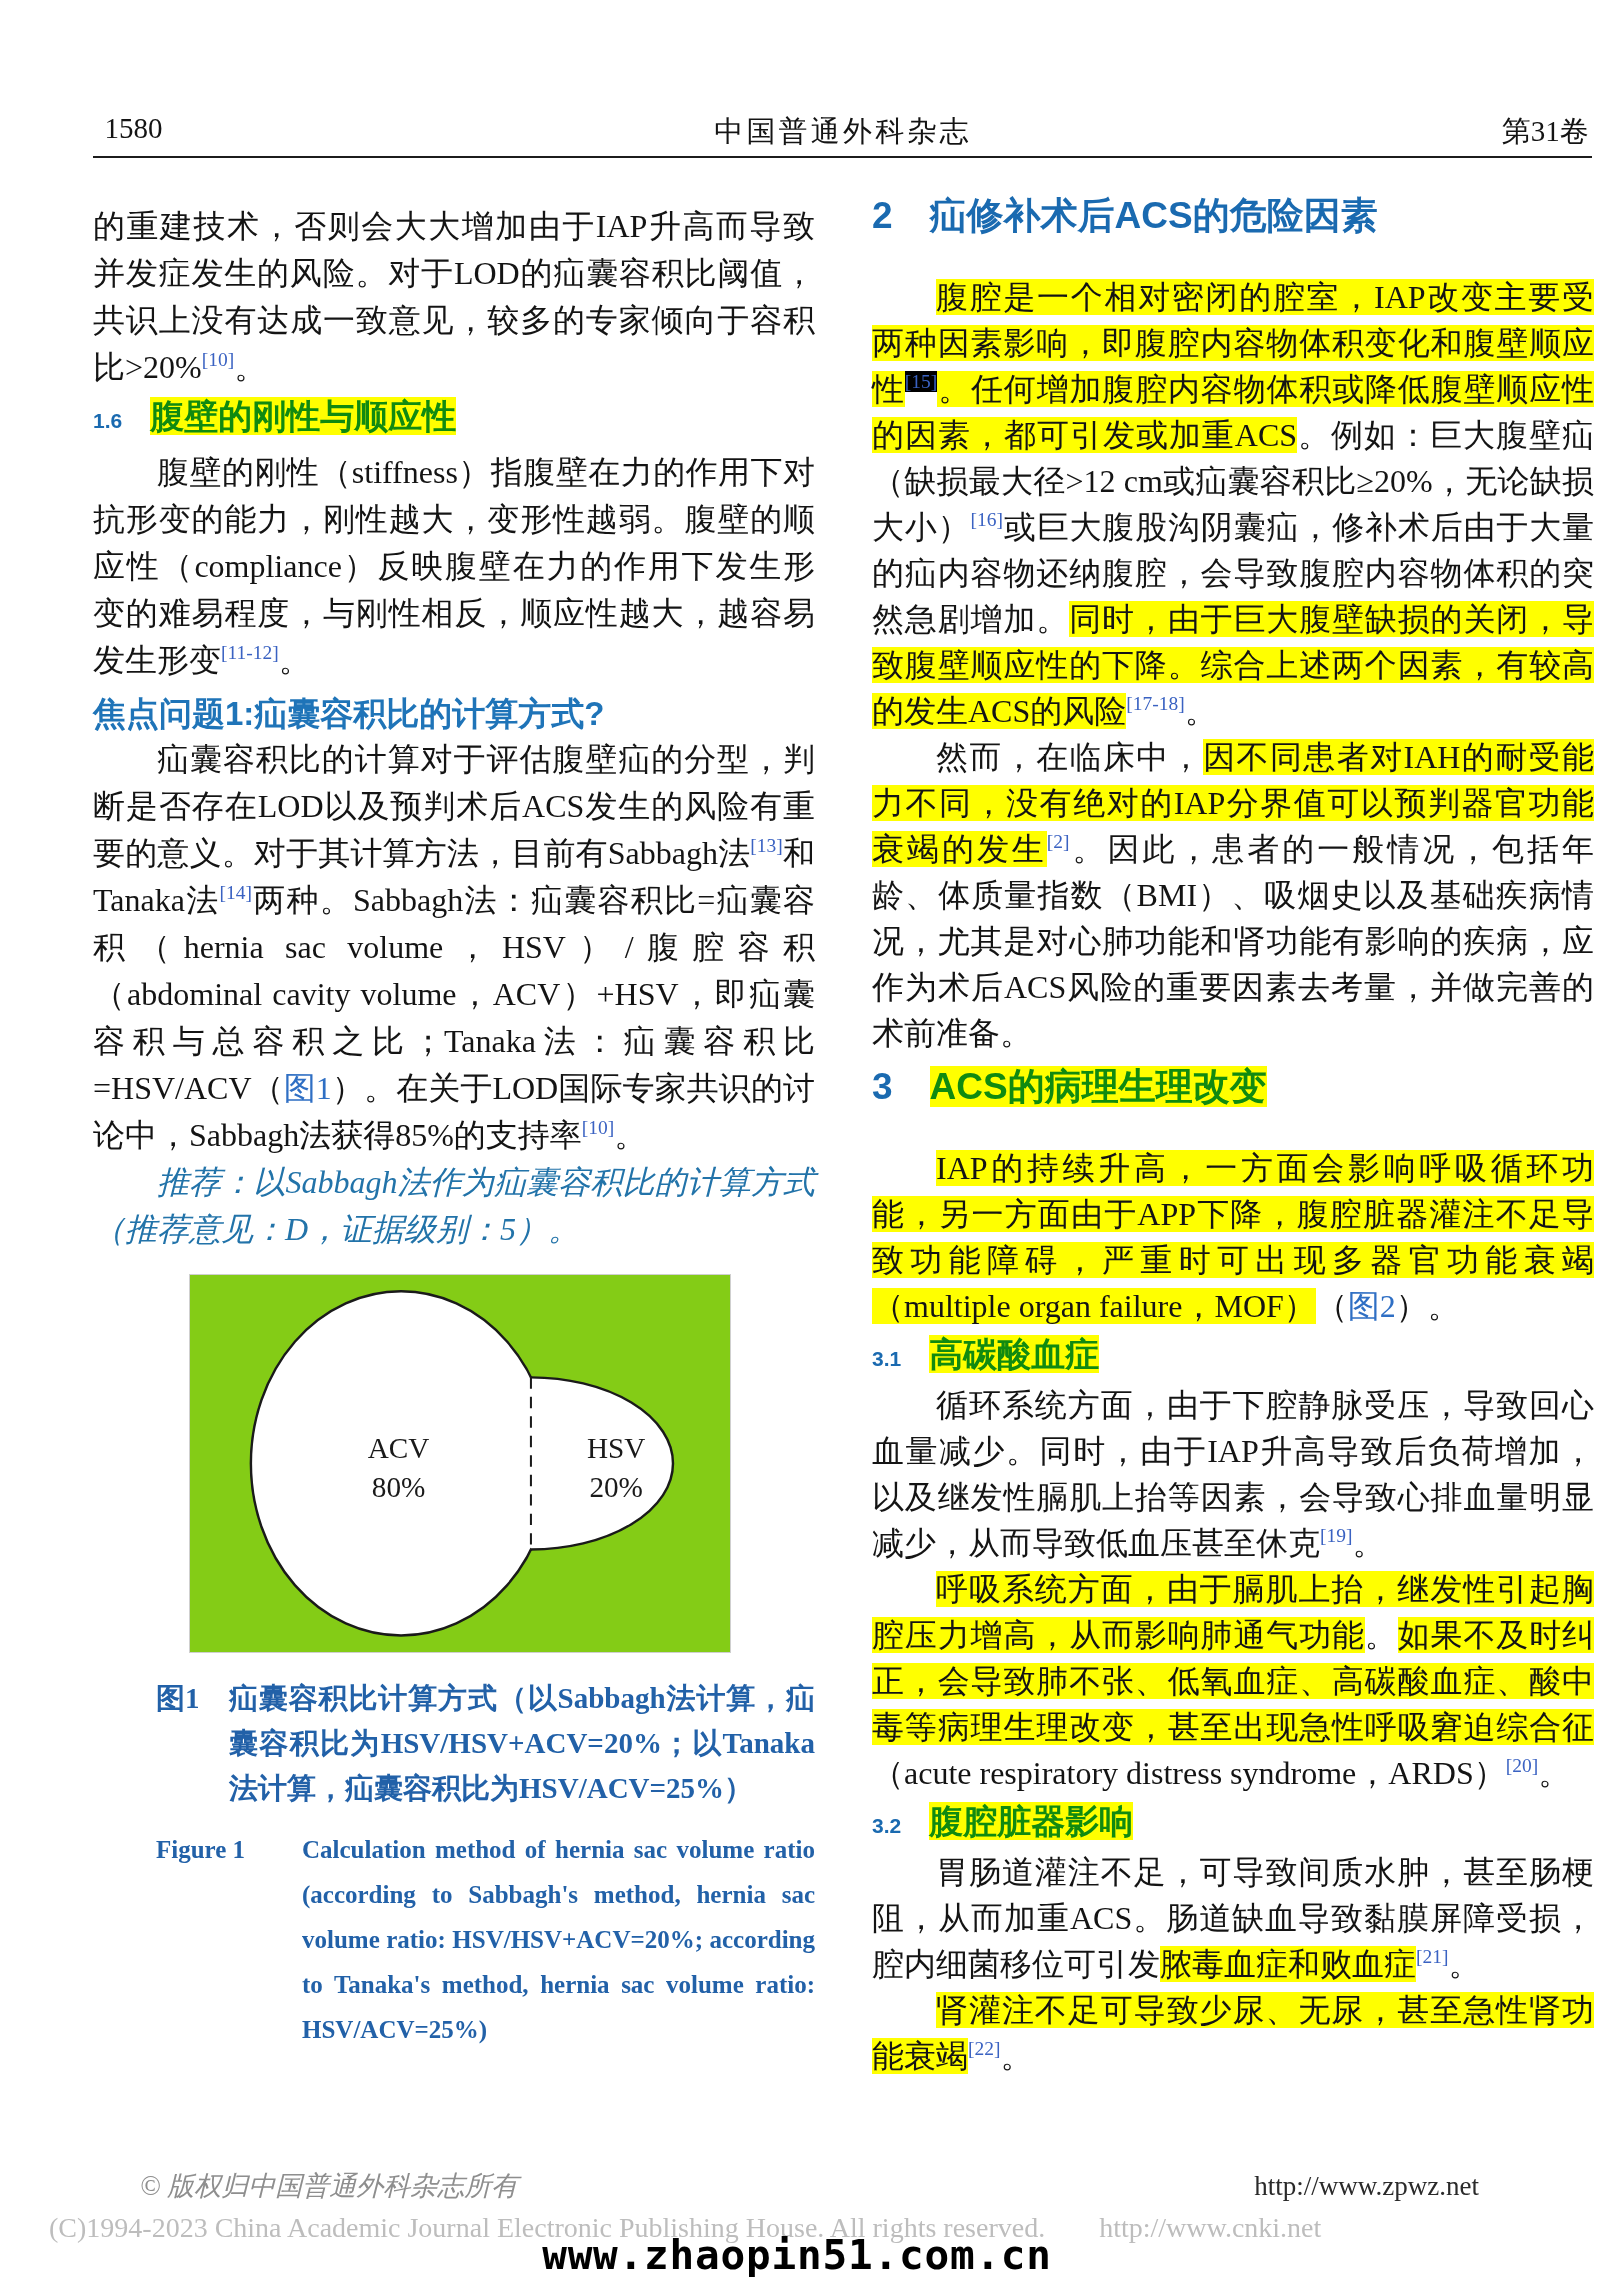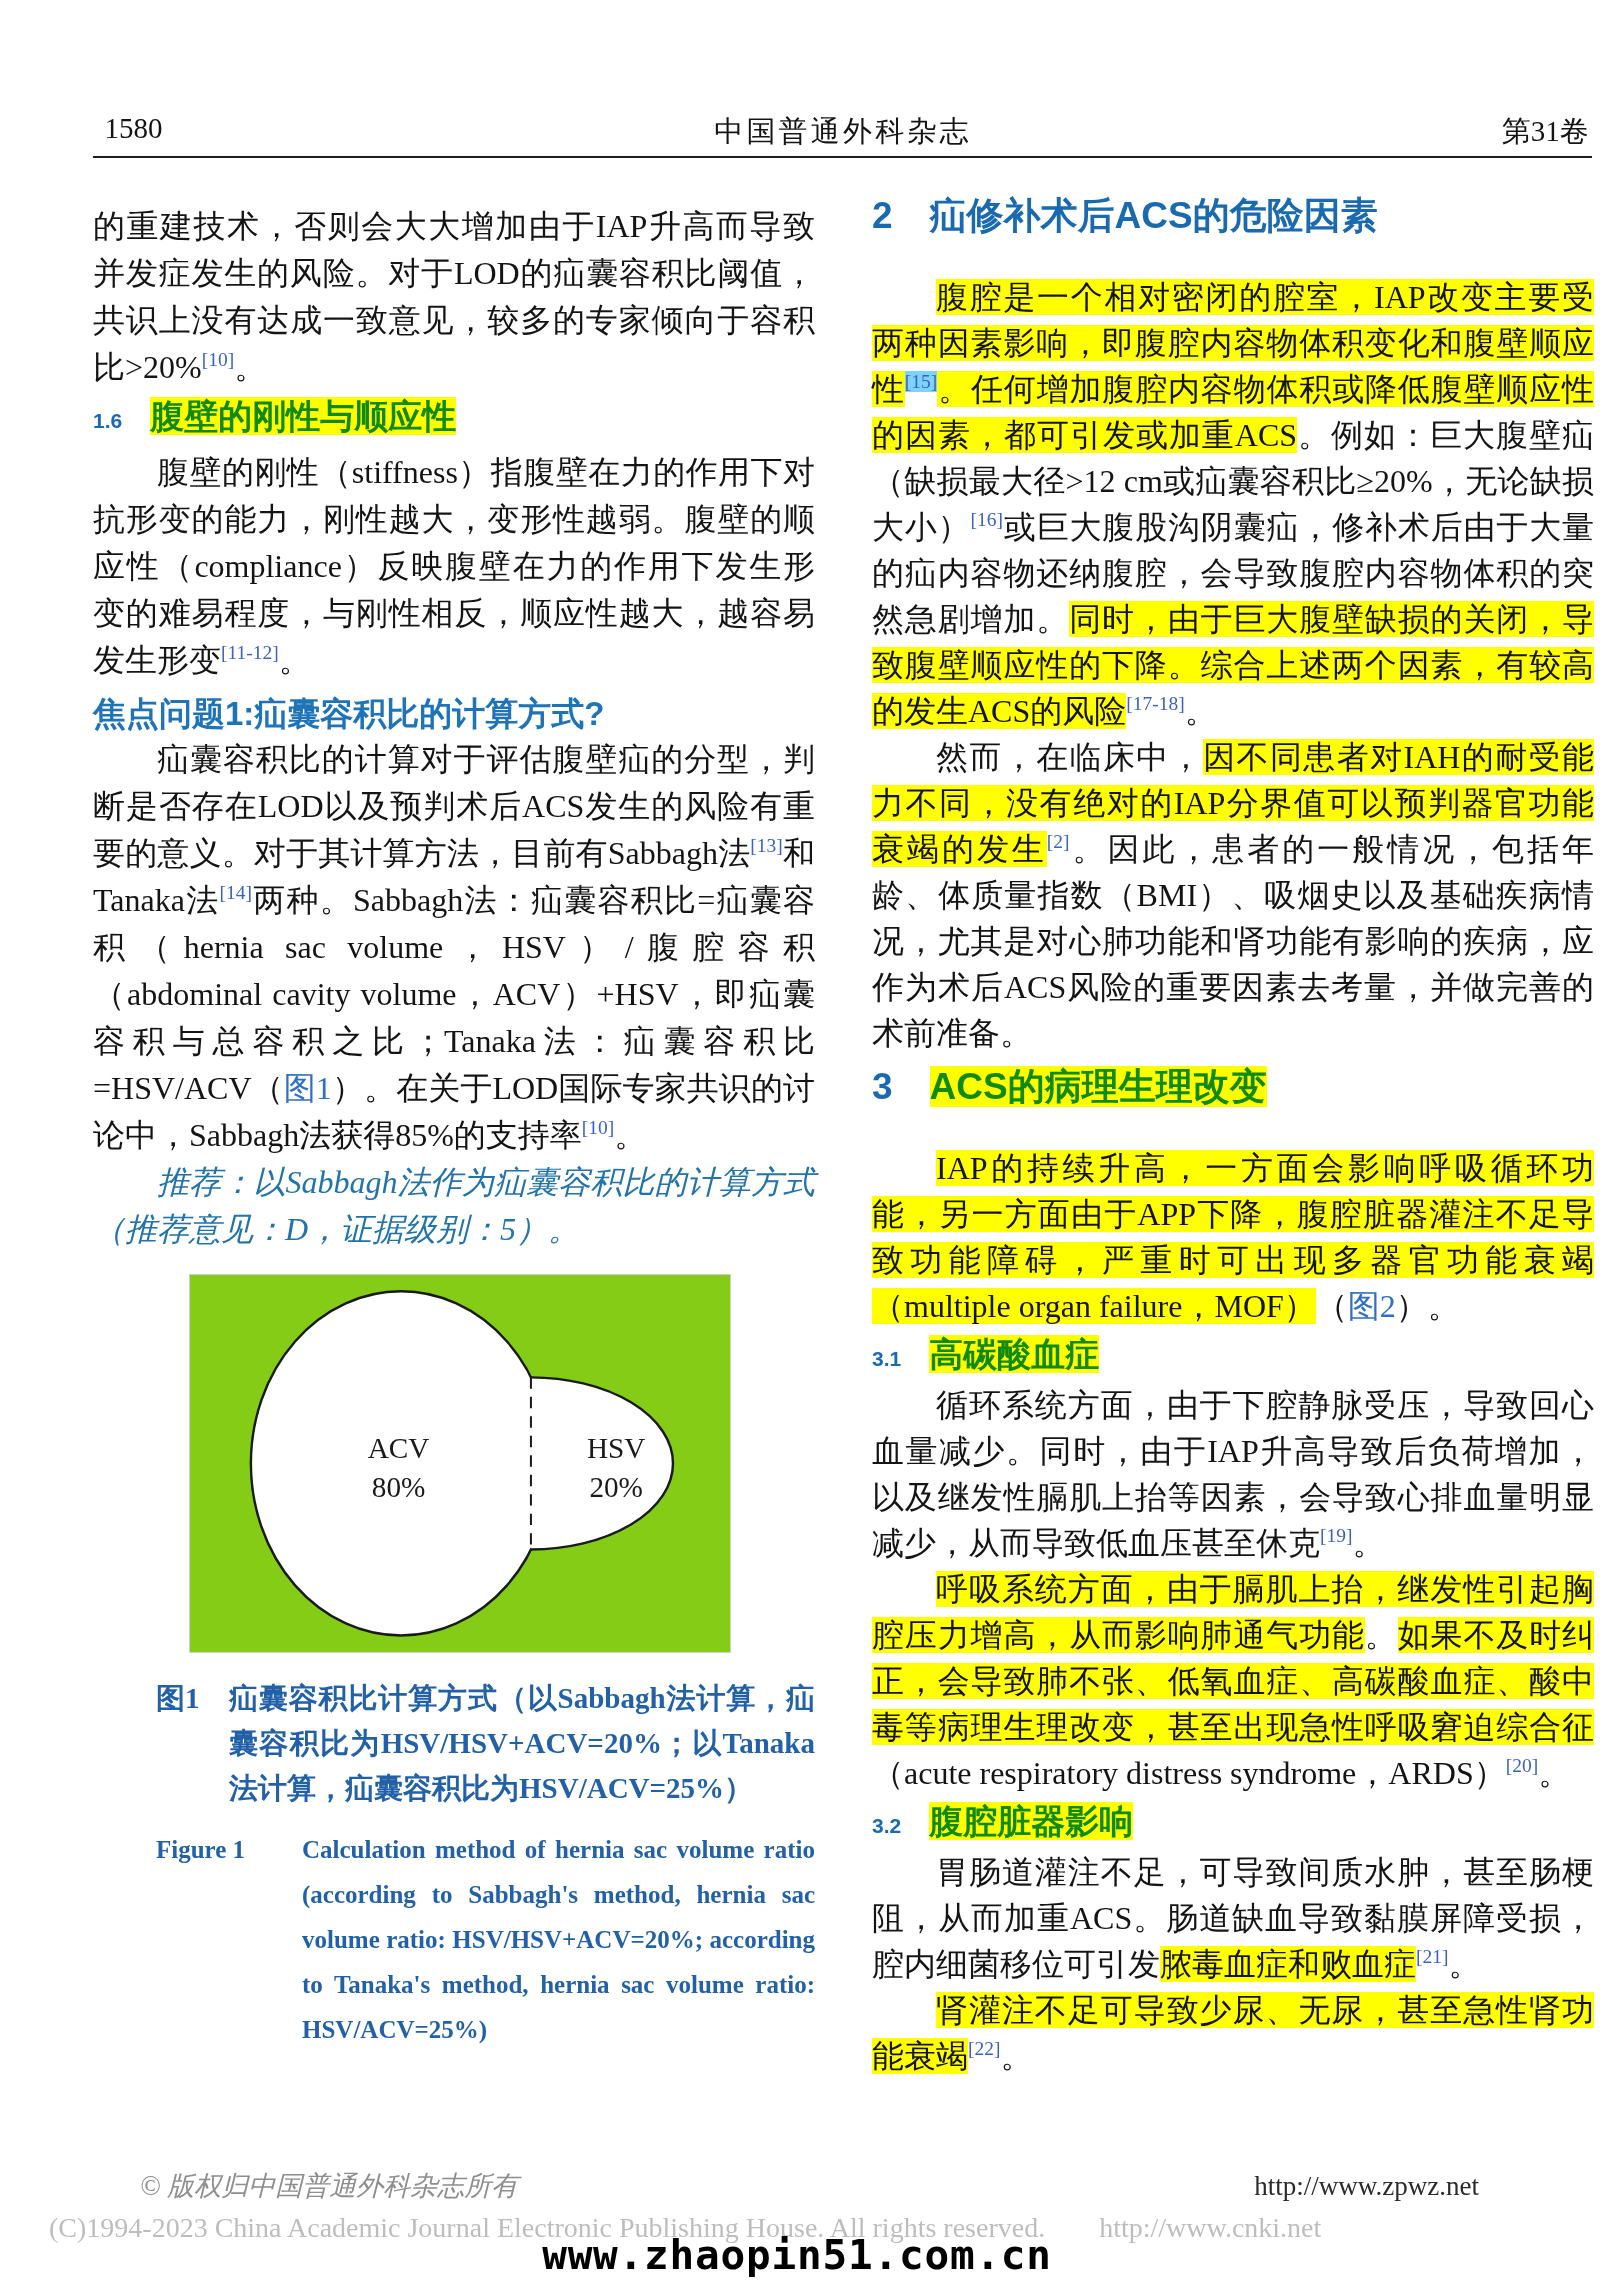--- a/index.html
+++ b/index.html
@@ -18,21 +18,21 @@
   .col { position:absolute; width:722px; font-size:32px; text-align:justify; }
   #col-left  { left:93px;  top:203px; line-height:47px; }
   #col-right { left:872px; top:193px; line-height:46px; }
   .para { margin:0; }
   .indent { text-indent:2em; }
   
   .seg-plain {}
   .seg-hl { background:#ffff00; }
   .seg-figref { color:#2f6fc4; }
   sup.seg-sup, sup.seg-sup-hl { font-size:19.5px; line-height:0; vertical-align:super; color:#3a62c2; }
-  sup.seg-sup-hl { background:#7dd3fc; }
+  sup.seg-sup-hl { background:#000000; }
   
   .sec-heading { font-family:"Liberation Sans","DejaVu Sans",sans-serif; font-weight:bold; color:#1a6ab0; text-indent:0; text-align:left; }
   .h-num { display:inline-block; color:#1a6ab0; }
   .hl-green { background:#ffff00; color:#108a10; }
   #h-sec2 { font-size:37px; line-height:45px; margin:0 0 36px 0; }
   #h-sec2 .h-num { margin-right:37px; }
   #h-sec3 { font-size:37px; line-height:45px; margin:8px 0 36px 0; }
   #h-sec3 .h-num { margin-right:37px; }
   .subsec-heading { font-family:"Liberation Sans","DejaVu Sans",sans-serif; font-weight:bold; font-size:34px; line-height:41px; text-align:left; text-indent:0; }
   .subsec-heading .h-num { margin-right:28px; font-size:21px; }

